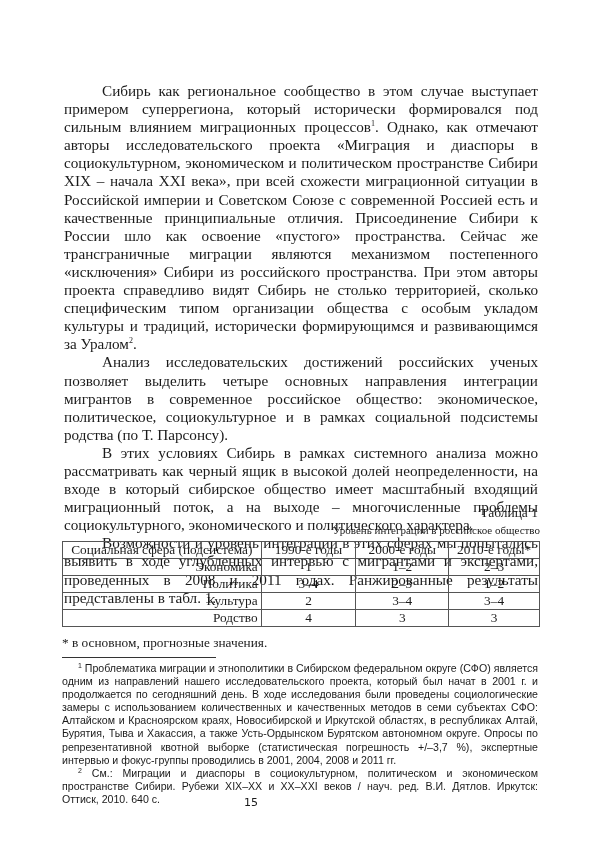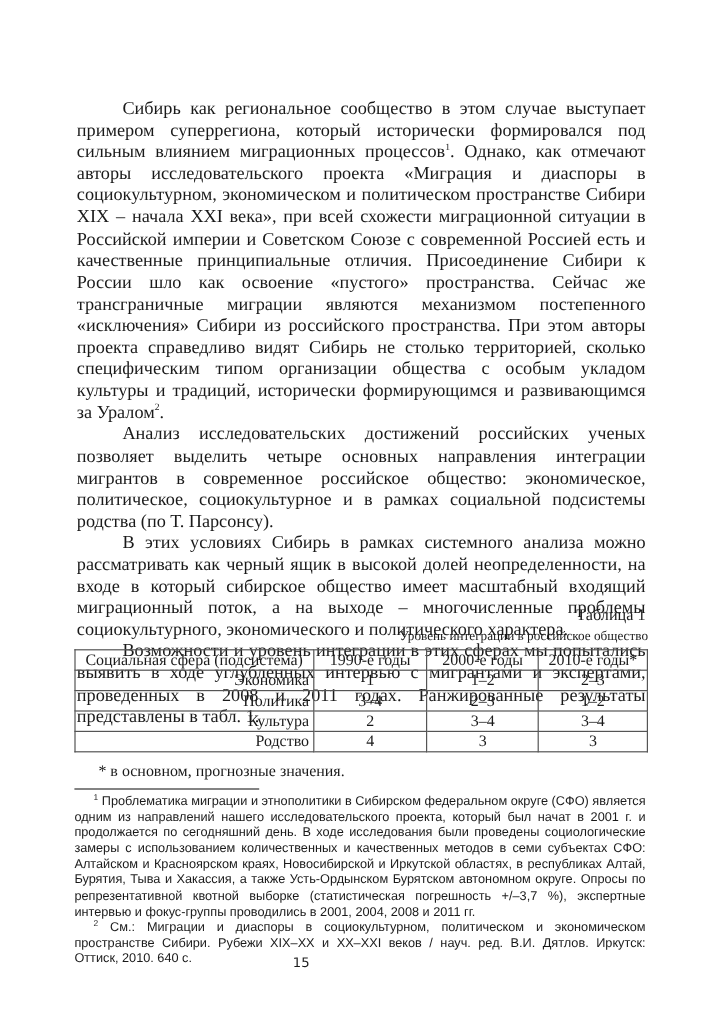--- a/index.html
+++ b/index.html
@@ -27,21 +27,21 @@
   }
   table.data td, table.data th {
     border: 1px solid #555; padding: 0 3px; height: 16px; line-height: 16px; font-weight: normal;
   }
   table.data th { text-align: center; }
   table.data td.num { text-align: center; }
   table.data td.label { text-align: right; }
   col.c1 { width: 199px; } col.c2 { width: 95px; } col.c3 { width: 93px; } col.c4 { width: 91px; }
   .table-note {
     position: absolute; left: 62px; top: 619px;
-    font-family: "Liberation Serif", serif; font-size: 13.3px; margin-left: 20px;
+    font-family: "Liberation Serif", serif; font-size: 13.3px;
   }
   .fn-rule { position: absolute; left: 62px; top: 641px; width: 154px; height: 1px; background: #333; }
   .footnotes {
     position: absolute; left: 62px; top: 646px; width: 476px;
     font-family: "Liberation Sans", sans-serif; font-size: 10.6px; line-height: 13.1px;
     text-align: justify;
   }
   .footnotes p { margin: 0; text-indent: 16px; }
   .footnotes sup { font-size: 7px; vertical-align: 4px; }
   .page-number {

